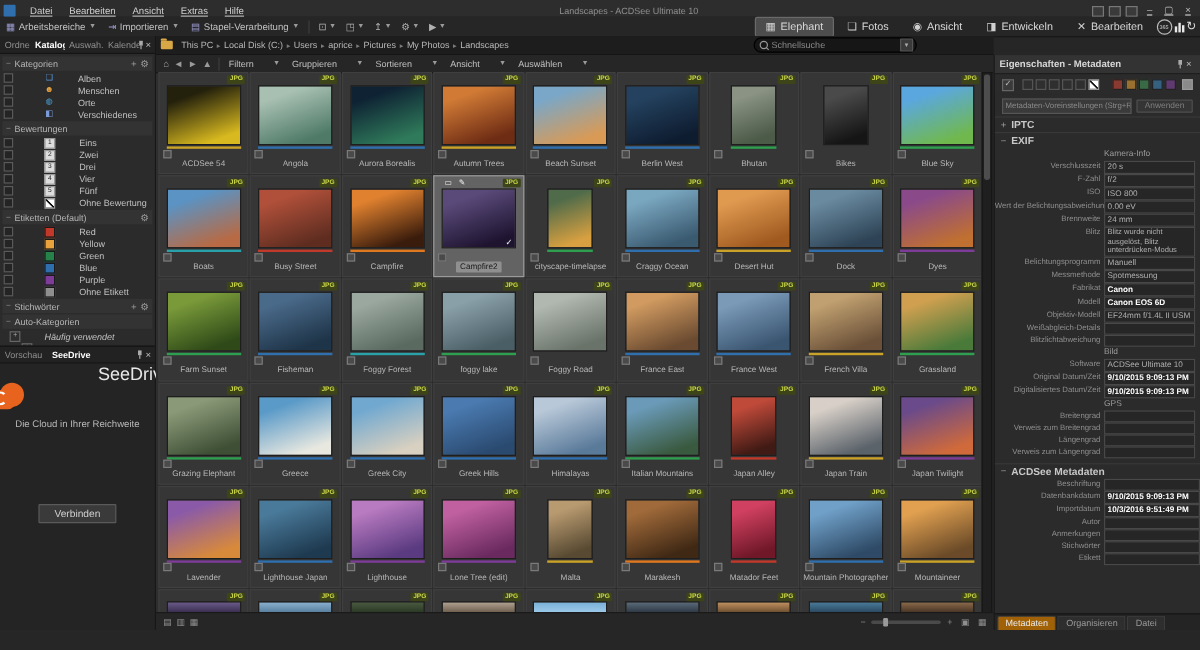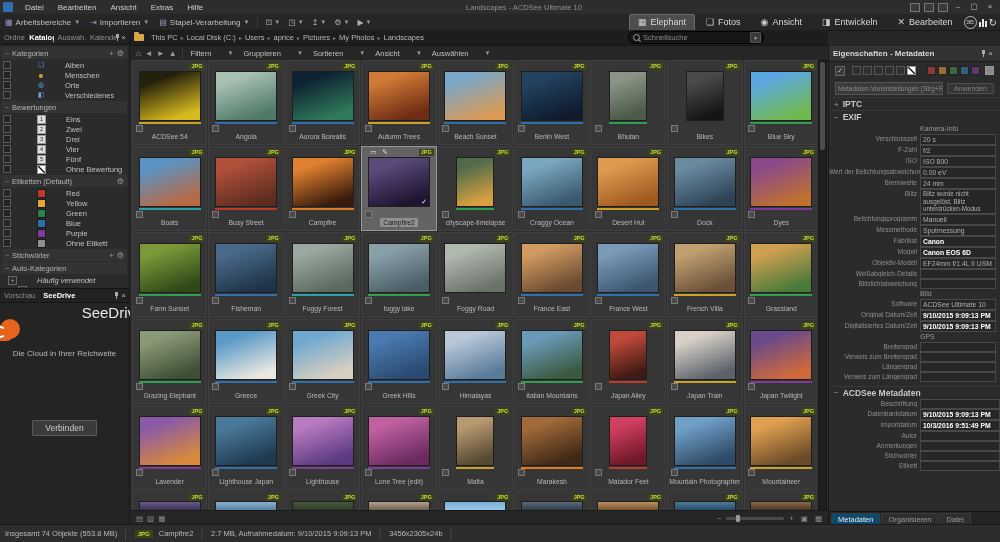--- a/index.html
+++ b/index.html
@@ -1,21 +1,21 @@
 <!DOCTYPE html>
 <html><head>
 <meta charset="utf-8">
 <style>
   html,body{margin:0;padding:0;}
   body{width:1000px;height:542px;background:#262626;font-family:"Liberation Sans",sans-serif;
        color:#c8c8c8;overflow:hidden;position:relative;font-size:8px;-webkit-font-smoothing:antialiased;}
   #app{position:absolute;inset:0;}
   .nosel{user-select:none;}
   
-  #menubar{position:absolute;top:0;left:0;right:0;height:14px;background:#2d2d2d;display:flex;align-items:center;border-bottom:1px solid #1c1c1c;}
+  #menubar{position:absolute;top:0;left:0;right:0;height:14px;background:#2d2d2d;display:flex;align-items:flex-end;border-bottom:1px solid #1c1c1c;text-decoration:underline;}
   .appicon{width:10px;height:10px;background:#2f6fae;margin:0 5px 0 3px;border-radius:1px;}
   .menu-item{padding:0 7px;font-size:8px;color:#cfcfcf;cursor:default;}
   #wintitle{position:absolute;left:524px;transform:translateX(-50%);font-size:7.5px;color:#8f8f8f;}
   #winctrls{margin-left:auto;display:flex;align-items:center;gap:4px;padding-right:4px;}
   .layoutbox{width:8px;height:7px;border:1px solid #777;background:#3a3a3a;}
   .winbtn{font-size:8px;color:#bbb;width:12px;text-align:center;line-height:10px;}
   
   #toolbar2{position:absolute;top:14px;left:0;right:0;height:16px;background:#262626;display:flex;align-items:center;border-bottom:1px solid #181818;}
   .tbtn{display:flex;align-items:center;gap:3px;padding:0 5px;height:14px;color:#c0c0c0;font-size:8px;}
   .tbtn .ic{color:#9a9ad0;font-size:8px;}
@@ -123,21 +123,21 @@
   .rp-section .pm{color:#9a9a9a;font-weight:normal;font-size:8px;}
   #metalist{padding:1px 4px 0 0;}
   .mrow{display:flex;align-items:flex-start;min-height:10px;margin-bottom:0px;}
   .mlabel{width:88px;flex:none;text-align:right;color:#8f8f8f;font-size:6.5px;padding-right:3px;padding-top:1px;white-space:nowrap;overflow:hidden;}
   .mval{flex:1;border:1px solid #484848;background:#262626;min-height:8px;font-size:6.8px;color:#b0b0b0;padding:0 2px;line-height:9px;white-space:nowrap;overflow:hidden;}
   .mval.bold{color:#fff;font-weight:bold;}
   .mval.multi{white-space:normal;line-height:7.5px;font-size:6.3px;}
   .msub{color:#9a9a9a;font-size:7px;padding-left:91px;height:10px;line-height:10px;}
   #rp-tabs{position:absolute;bottom:0;left:0;right:0;height:13px;display:flex;align-items:flex-end;background:#242424;border-top:1px solid #161616;padding-left:2px;gap:1px;}
   .rp-tab{font-size:7.5px;color:#9a9a9a;background:#2e2e2e;border:1px solid #3c3c3c;border-bottom:none;padding:1px 6px;border-radius:2px 2px 0 0;}
-  .rp-tab.active{background:#0c4a6e;color:#e8e8e8;}
+  .rp-tab.active{background:#a16207;color:#e8e8e8;}
   
   #statusbar{position:absolute;left:0;right:0;bottom:0;height:17px;background:#2d2d2d;border-top:1px solid #1a1a1a;display:flex;align-items:center;padding:0 5px;font-size:7.5px;color:#b8b8b8;gap:6px;}
   .st-sep{color:#555;font-size:9px;}
   .st-badge{background:#3c4418;color:#ccd84a;font-size:6px;font-weight:bold;padding:0 3px;border-radius:1px;line-height:8px;}
 </style>
 </head>
 <body class="nosel">
 
 <div id="app">
 
@@ -1034,25 +1034,14 @@
           <span class="mval"></span>
         </div>
       </div>
     <div id="rp-tabs">
         <span class="rp-tab active">Metadaten</span>
         <span class="rp-tab">Organisieren</span>
         <span class="rp-tab">Datei</span>
       </div>
   </div>
 
-  <div id="statusbar">
-    <span>Insgesamt 74 Objekte  (553.8 MB)</span>
-    <span class="st-sep">│</span>
-    <span class="st-badge">JPG</span>
-    <span>Campfire2</span>
-    <span class="st-sep">│</span>
-    <span>2.7 MB, Aufnahmedatum: 9/10/2015 9:09:13 PM</span>
-    <span class="st-sep">│</span>
-    <span>3456x2305x24b</span>
-    <span class="st-sep">│</span>
-  </div>
 
 </div>
 
 </body></html>

